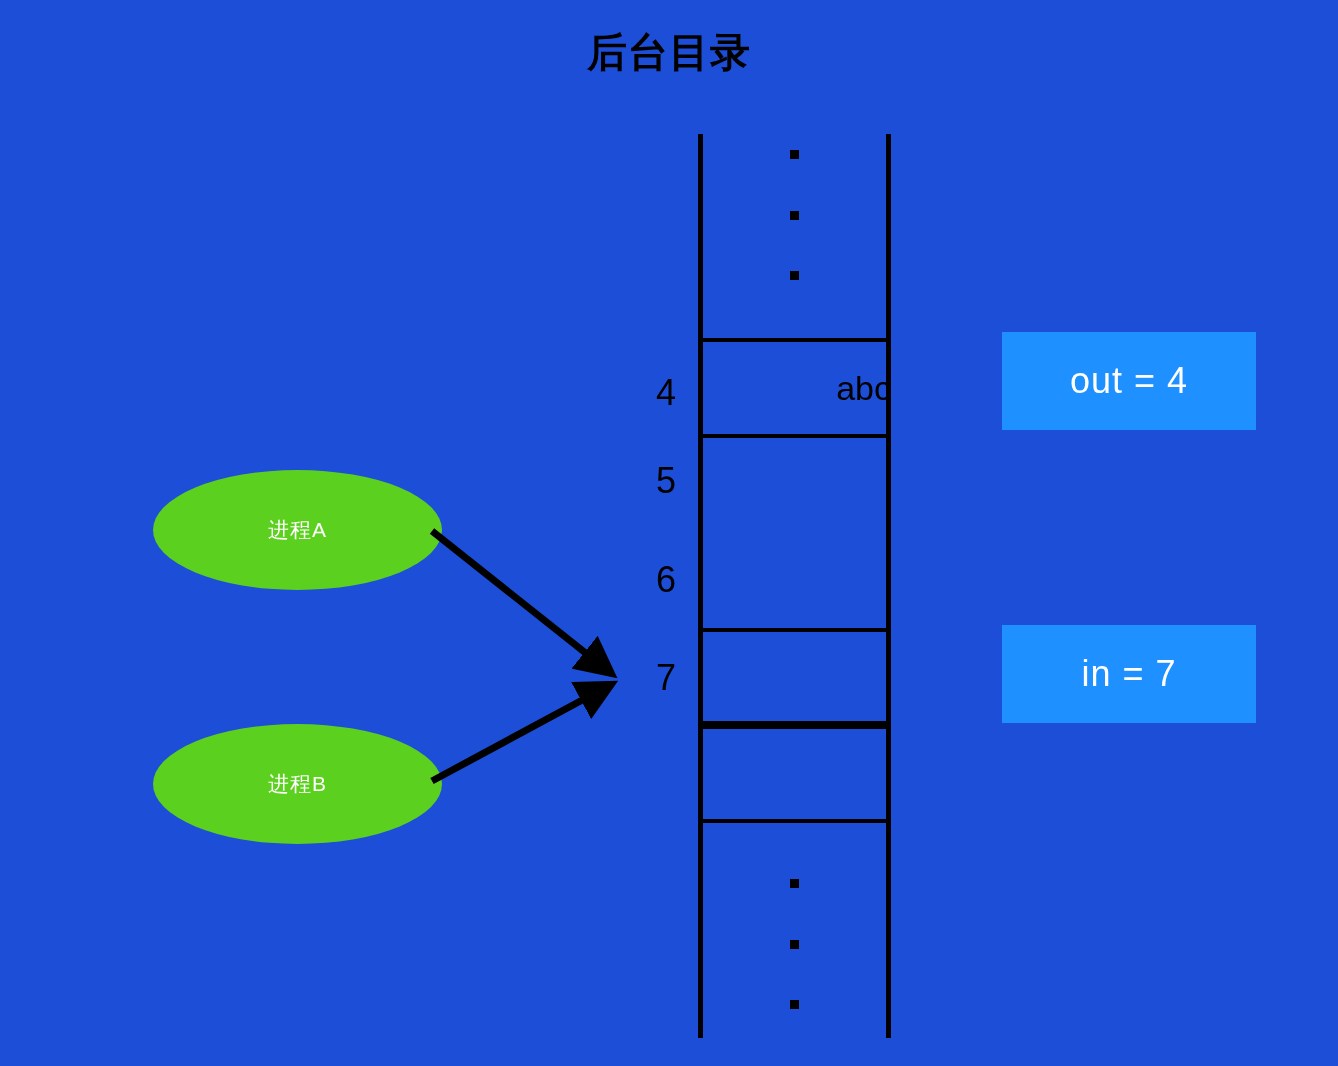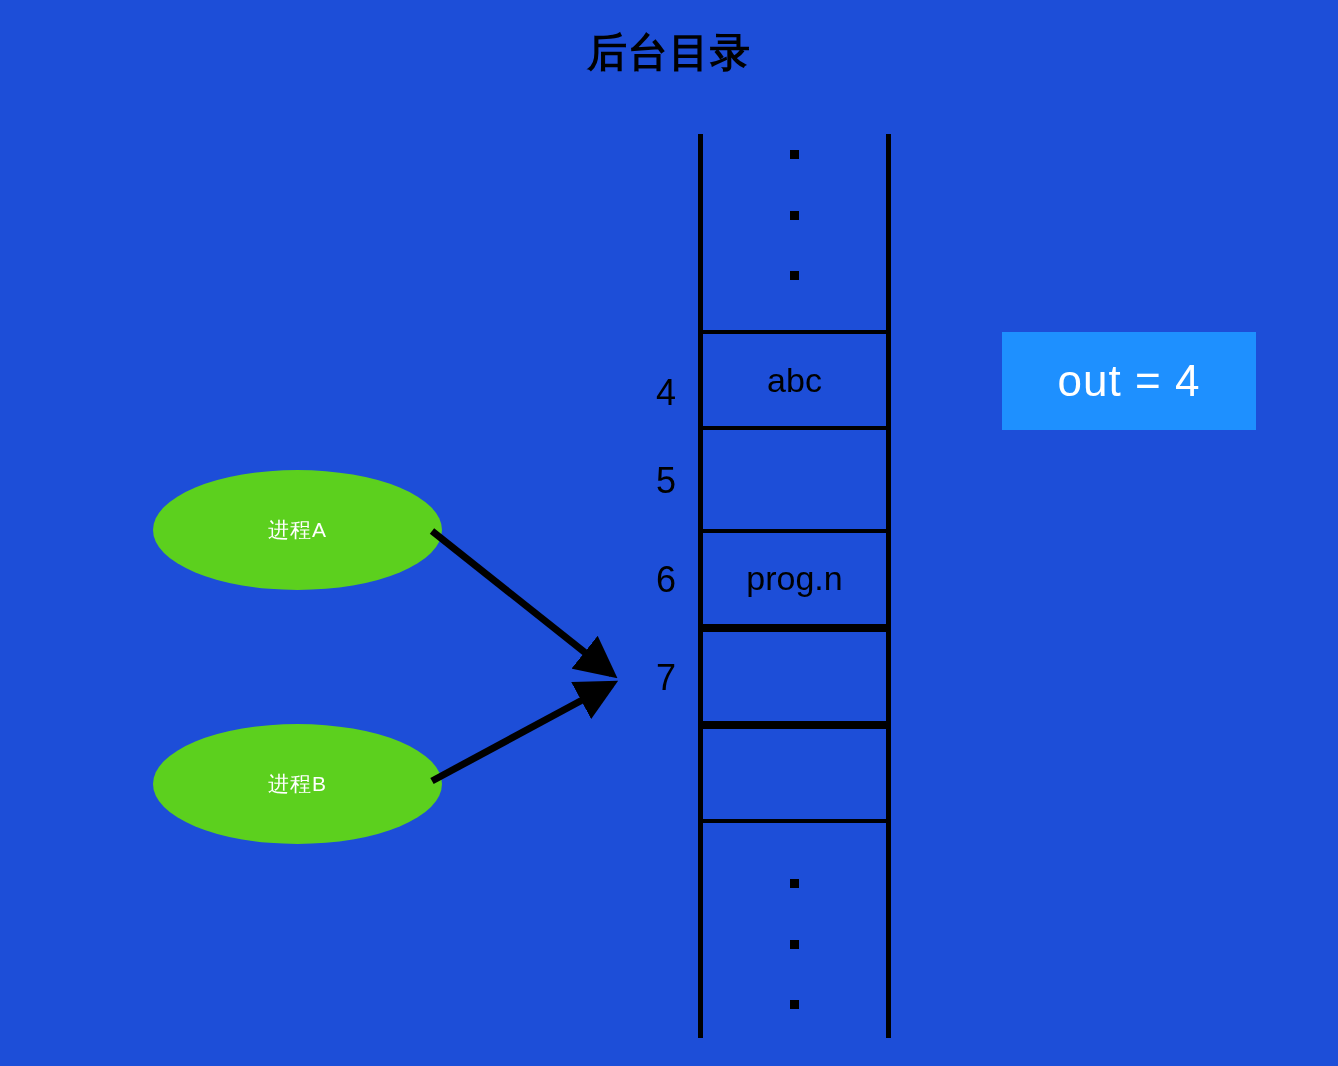--- a/index.html
+++ b/index.html
@@ -107,21 +107,21 @@
     letter-spacing: 1px;
   }
 
   
   .pointer-box {
     position: absolute;
     display: flex;
     align-items: center;
     justify-content: center;
     color: #ffffff;
-    font-size: 44px;
+    font-size: 36px;
     letter-spacing: 1px;
   }
 
   
   .arrow-layer {
     position: absolute;
     left: 0;
     top: 0;
     width: 1338px;
     height: 1066px;
@@ -141,28 +141,25 @@
     <div class="dir-rail right"></div>
 
     <div class="dir-row" style="top:0px;height:196px;">
     </div>
     <div class="vdots" style="top:16px;height:130px;">
       <span></span>
       <span></span>
       <span></span>
     </div>
 
-    <div class="dir-row bordered" style="top:196px;height:100px;">
+    <div class="dir-row bordered" style="top:204px;height:100px;justify-content:flex-end;">
       <span>abc</span>
     </div>
 
 
-    <div class="dir-row bordered" style="top:395px;height:99px;">
-      <span>prog.n</span>
-    </div>
 
     <div class="dir-row bordered" style="top:494px;height:97px;">
       <span></span>
     </div>
 
     <div class="dir-row bordered" style="top:591px;height:98px;">
       <span></span>
     </div>
 
     <div class="dir-row" style="top:689px;height:215px;">
@@ -185,20 +182,23 @@
   </div>
 
   <div class="process-node" style="left:153px;top:724px;width:289px;height:120px;background:#5CD01E;text-align:right;">
     <span>进程B</span>
   </div>
 
   <div class="pointer-box" style="left:1002px;top:332px;width:254px;height:98px;background:#1E90FF;">
     <span>out = 4</span>
   </div>
 
+  <div class="pointer-box" style="left:1002px;top:625px;width:254px;height:98px;background:#1E90FF;">
+    <span>in = 7</span>
+  </div>
 
   <svg class="arrow-layer" viewBox="0 0 1338 1066">
     <defs>
       <marker id="arrowhead" markerWidth="6" markerHeight="6" refX="5" refY="3" orient="auto" markerUnits="strokeWidth">
         <path d="M0,0 L6,3 L0,6 Z" fill="#000000"></path>
       </marker>
     </defs>
     <line x1="432" y1="531" x2="612" y2="674" stroke="#000000" stroke-width="7" marker-end="url(#arrowhead)"></line>
     <line x1="432" y1="781" x2="612" y2="684" stroke="#000000" stroke-width="7" marker-end="url(#arrowhead)"></line>
   </svg>

